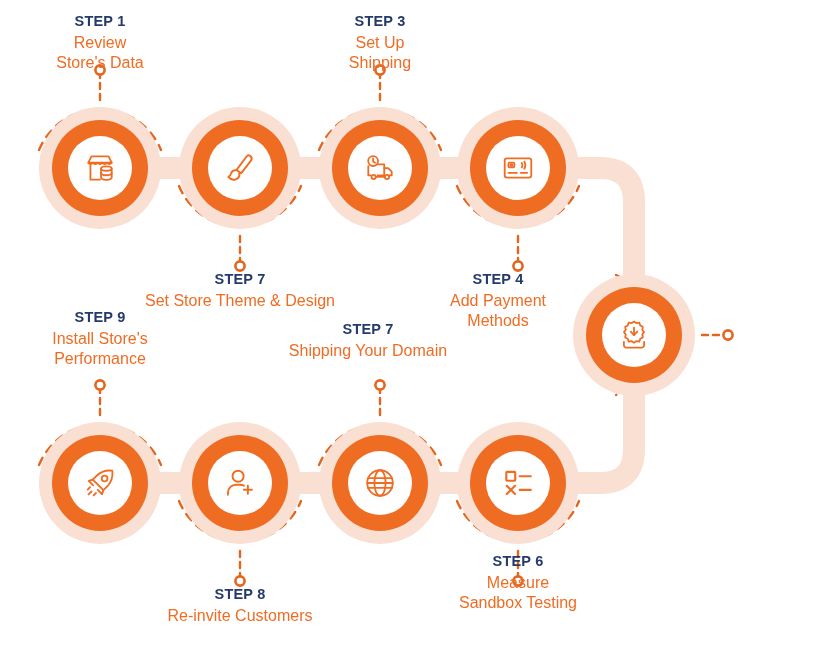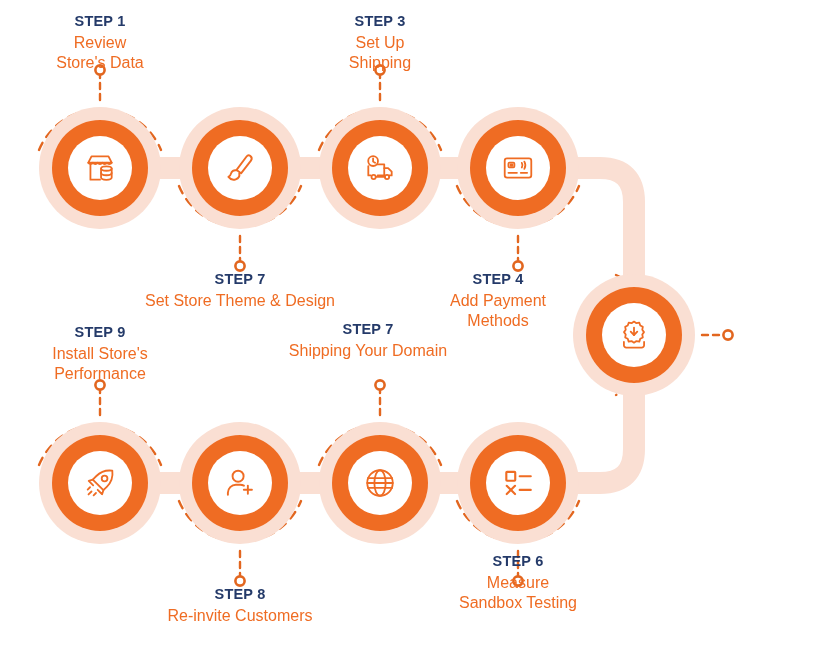--- a/index.html
+++ b/index.html
@@ -323,21 +323,21 @@
     </span>
   </div>
 
   <div class="label" style="left:240px;top:585px;transform:translateX(-50%)">
     <span class="step-num">STEP 8</span>
     <span class="step-desc">
       <span>Re-invite Customers</span>
     </span>
   </div>
 
-  <div class="label" style="left:100px;top:323px;transform:translateX(-50%)">
+  <div class="label" style="left:100px;top:308px;transform:translateX(-50%)">
     <span class="step-num">STEP 9</span>
     <span class="step-desc">
       <span>Install Store's</span>
       <span class="l2">Performance</span>
     </span>
   </div>
 
 </div>
 
 </body></html>

